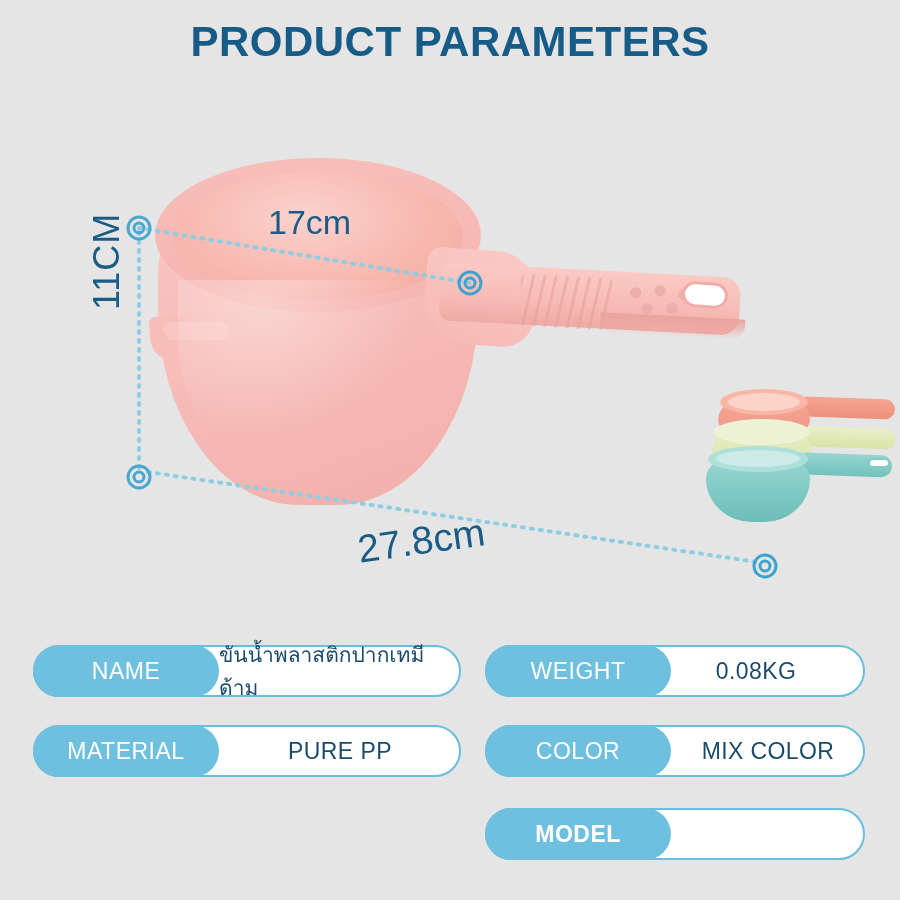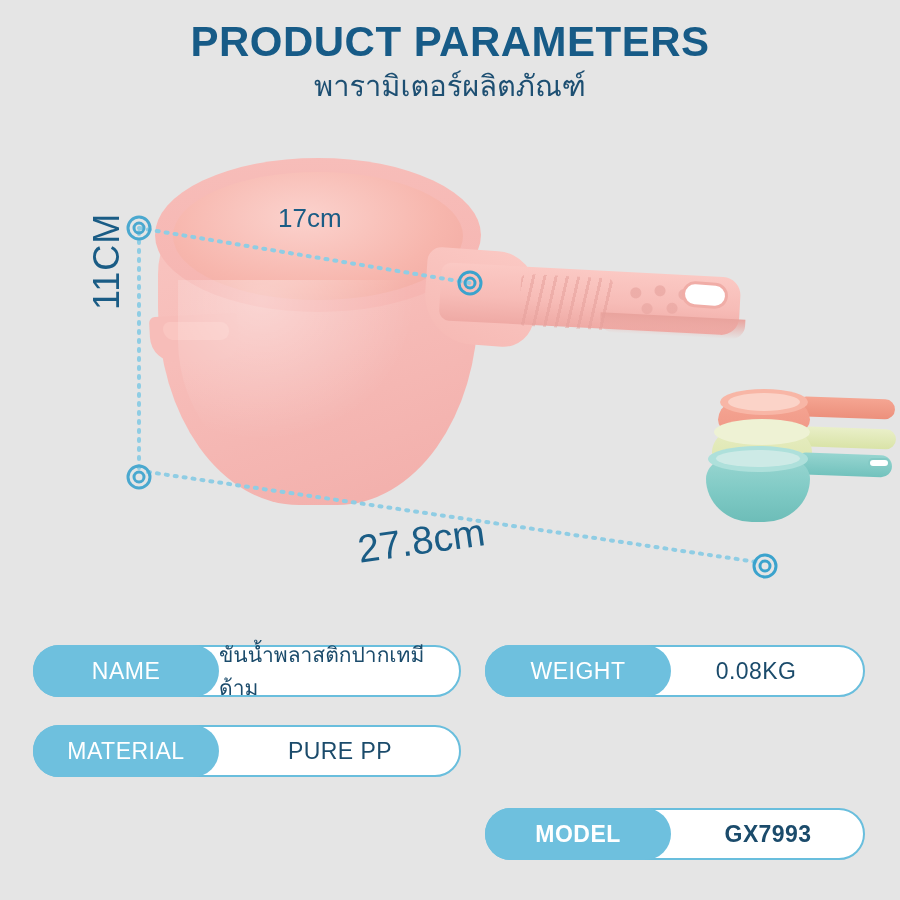--- a/index.html
+++ b/index.html
@@ -245,21 +245,21 @@
   .dims { position: absolute; left: 0; top: 0; width: 900px; height: 900px; pointer-events: none; }
   .dims svg { position: absolute; left: 0; top: 0; }
 
   .dim-label {
     position: absolute;
     color: #1A5C85;
     font-family: "Liberation Sans", "DejaVu Sans", sans-serif;
     font-weight: normal;
     white-space: nowrap;
   }
-  .dim-17 { left: 278px; top: 203px; font-size: 26px; }
+  .dim-17 { left: 268px; top: 203px; font-size: 34px; }
   .dim-11 {
     left: 86px; top: 310px; font-size: 36px;
     transform: rotate(-90deg); transform-origin: left top;
     letter-spacing: 1px;
   }
   .dim-278 {
     left: 355px; top: 528px; font-size: 39px;
     transform: rotate(-8deg); transform-origin: left top;
   }
 
@@ -320,21 +320,20 @@
     letter-spacing: 0;
   }
 </style>
 </head>
 <body>
 
 <div id="page">
 
   <div class="header">
     <div class="title">PRODUCT PARAMETERS</div>
-    <div class="subtitle">พารามิเตอร์ผลิตภัณฑ์</div>
   </div>
 
   <div class="hero">
 
     <div class="dipper">
       <div class="bowl-body"></div>
       <div class="bowl-rim"></div>
       <div class="bowl-inner"></div>
       <div class="spout"></div>
       <div class="spout-lip"></div>
@@ -415,23 +414,29 @@
 
 
     <div class="spec-row" style="left:485px; top:9px;  width:380px;">
       <div class="spec-capsule" style="width:380px;"></div>
       <div class="spec-pill">
         <span class="spec-key">WEIGHT</span>
       </div>
       <div class="spec-val" style="left:174px; width:194px;">0.08KG</div>
     </div>
 
+    <div class="spec-row" style="left:485px; top:89px; width:380px;">
+      <div class="spec-capsule" style="width:380px;"></div>
+      <div class="spec-pill">
+        <span class="spec-key">COLOR</span>
+      </div>
+      <div class="spec-val" style="left:186px; width:194px;">MIX  COLOR</div>
+    </div>
 
     <div class="spec-row" style="left:485px; top:172px; width:380px;font-weight:bold;">
       <div class="spec-capsule" style="width:380px;"></div>
       <div class="spec-pill">
         <span class="spec-key">MODEL</span>
       </div>
-      <div class="spec-val" style="left:186px; width:194px;">GX7993</div>
     </div>
 
   </div>
 </div>
 
 </body></html>

